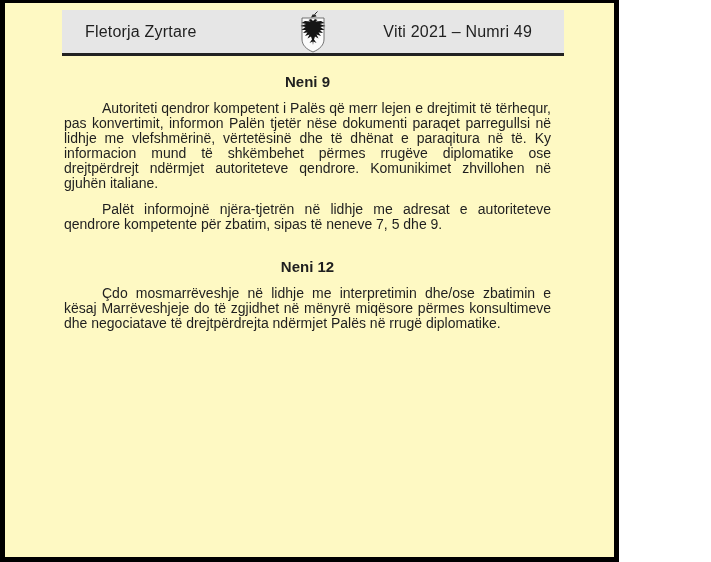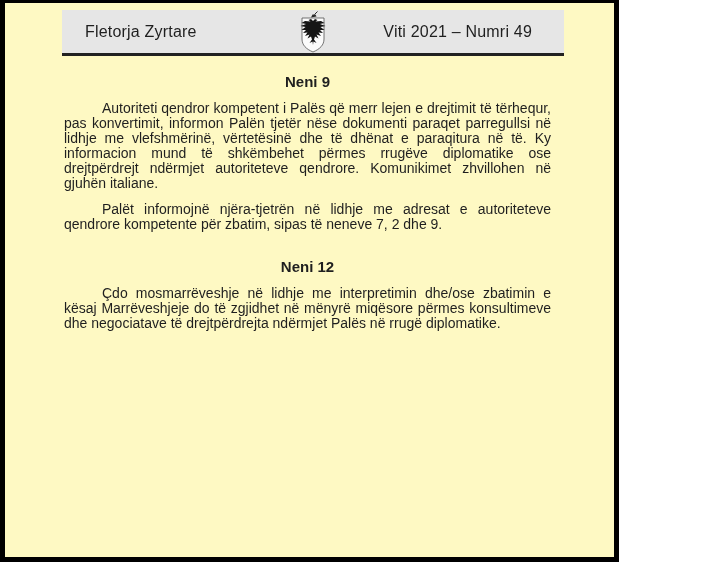--- a/index.html
+++ b/index.html
@@ -80,20 +80,20 @@
     </div>
 
     <div class="header-right">Viti 2021 – Numri 49</div>
   </div>
 
   <div class="content">
 
     <h2 class="neni first">Neni 9</h2>
     <p class="indent">Autoriteti qendror kompetent i Palës që merr lejen e drejtimit të tërhequr, pas konvertimit, informon Palën tjetër nëse dokumenti paraqet parregullsi në lidhje me vlefshmërinë, vërtetësinë dhe të dhënat e paraqitura në të. Ky informacion mund të shkëmbehet përmes rrugëve diplomatike ose drejtpërdrejt ndërmjet autoriteteve qendrore. Komunikimet zhvillohen në gjuhën italiane.</p>
 
-    <p class="indent">Palët informojnë njëra-tjetrën në lidhje me adresat e autoriteteve qendrore kompetente për zbatim, sipas të neneve 7, 2 dhe 9.</p>
+    <p class="indent">Palët informojnë njëra-tjetrën në lidhje me adresat e autoriteteve qendrore kompetente për zbatim, sipas të neneve 7, 5 dhe 9.</p>
 
 
     <h2 class="neni">Neni 12</h2>
     <p class="indent">Çdo mosmarrëveshje në lidhje me interpretimin dhe/ose zbatimin e kësaj Marrëveshjeje do të zgjidhet në mënyrë miqësore përmes konsultimeve dhe negociatave të drejtpërdrejta ndërmjet Palës në rrugë diplomatike.</p>
 
   </div>
 </div>
 
 </body></html>

